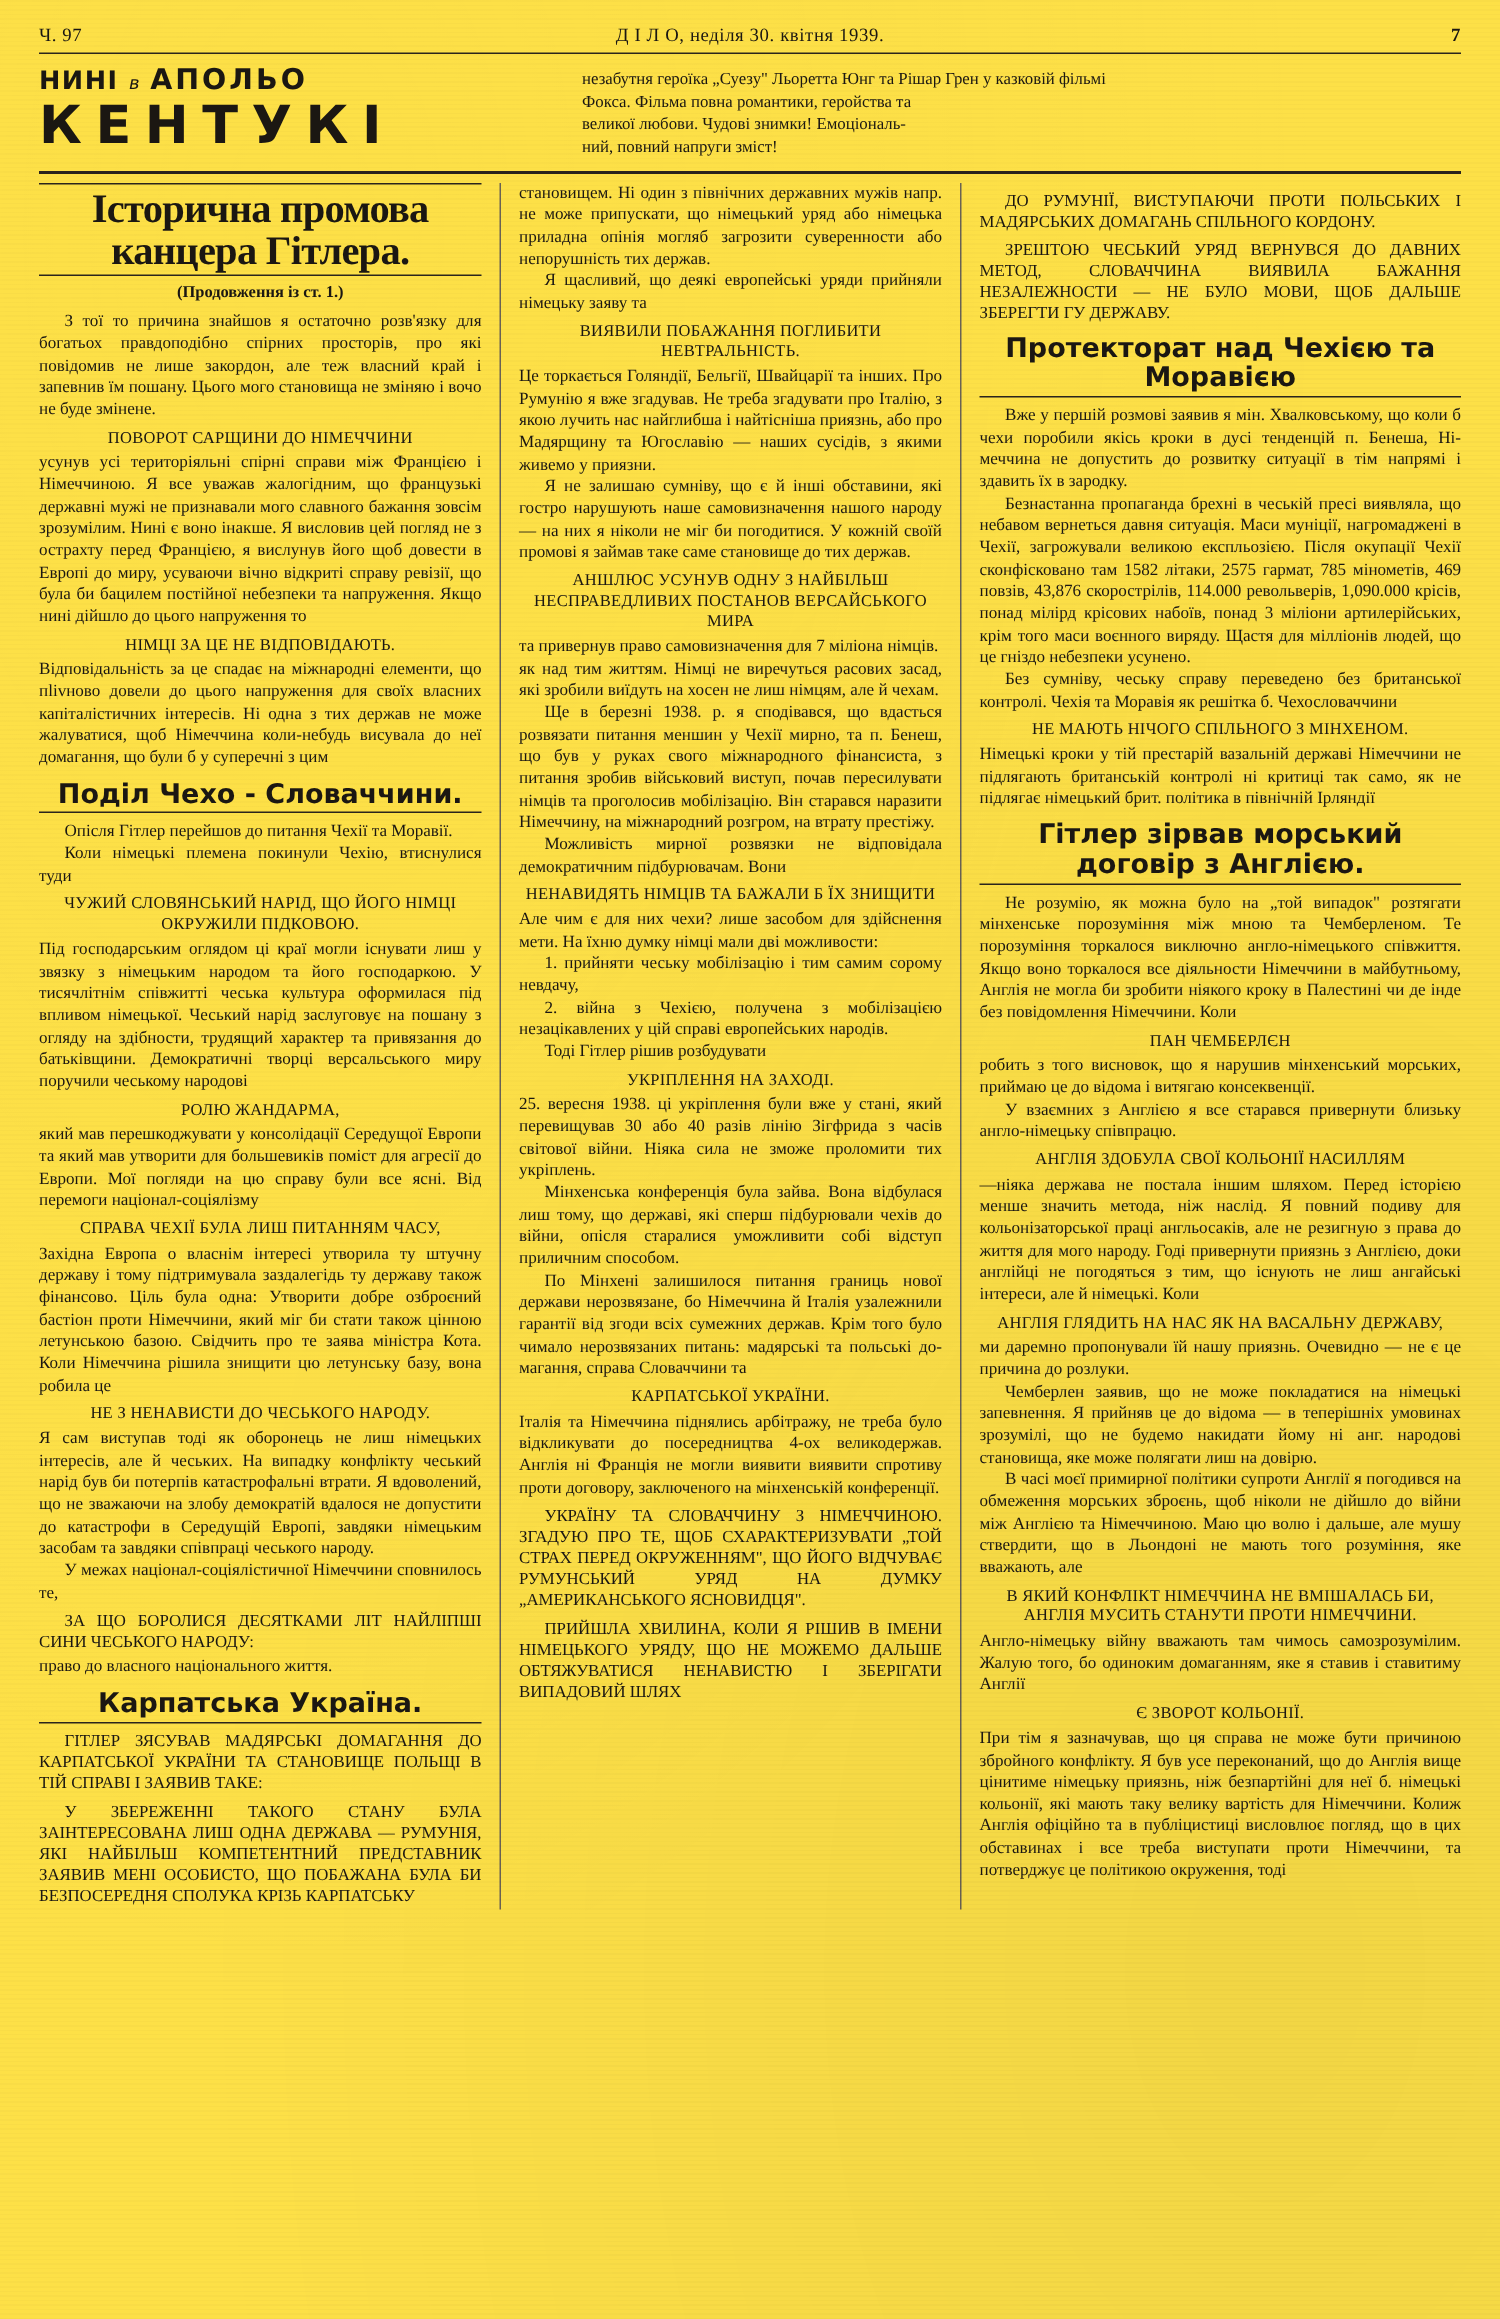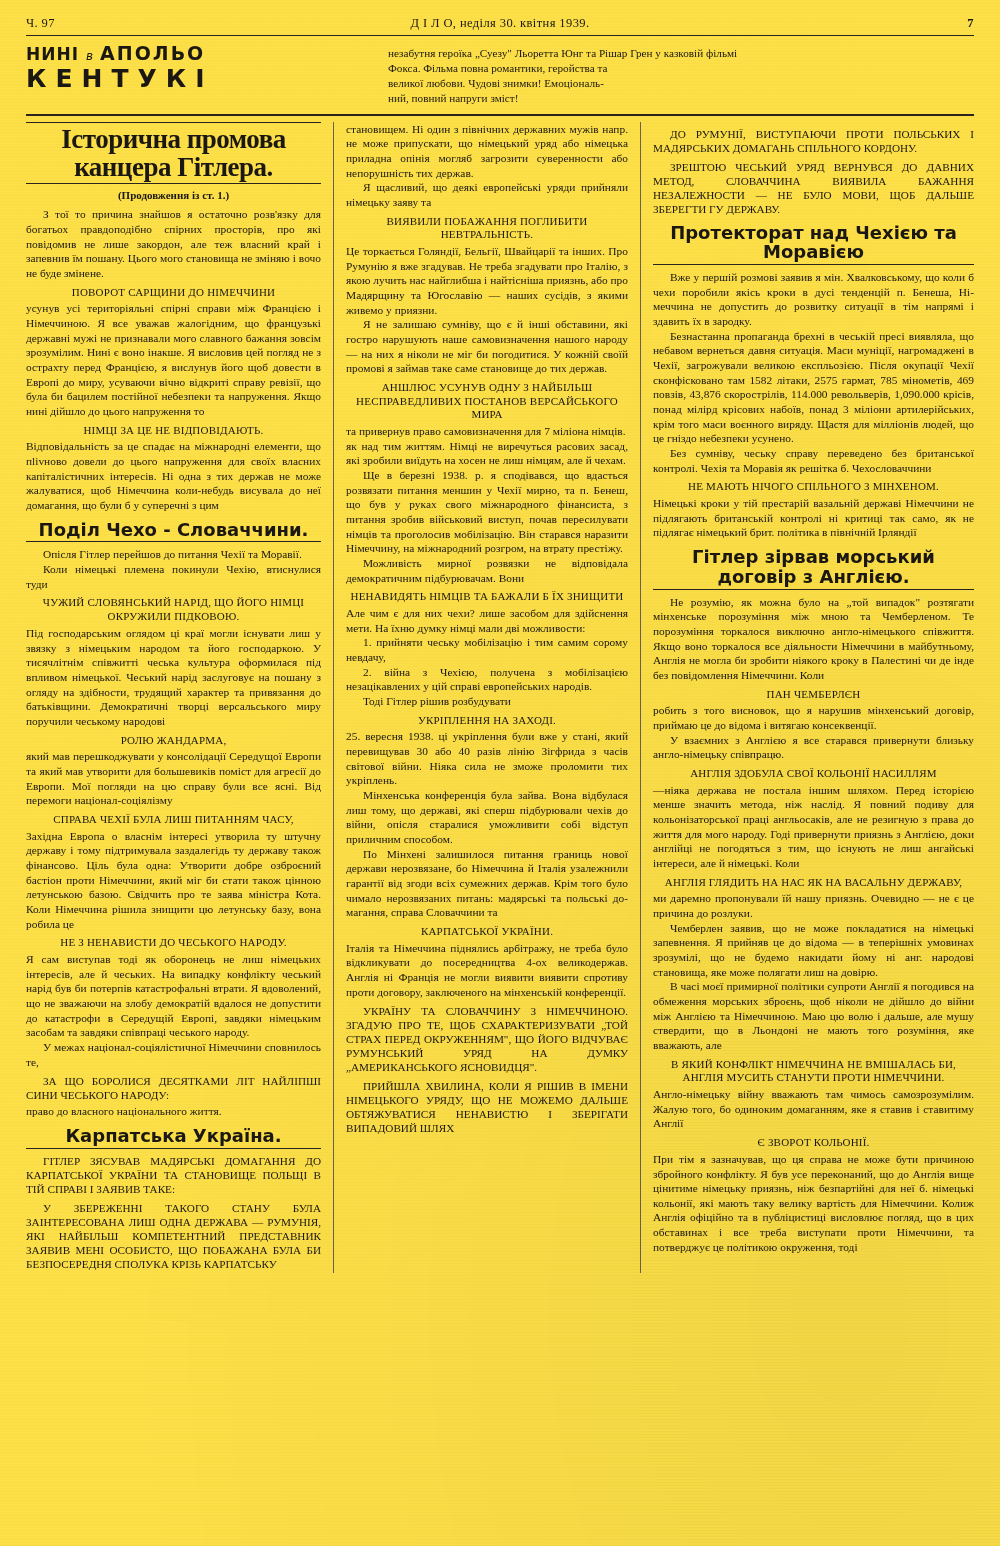--- a/index.html
+++ b/index.html
@@ -69,21 +69,21 @@
     font-size: 12px;
     font-style: italic;
   }
   .ad-nyni .w3 {
     font-size: 19px;
     font-weight: bold;
     letter-spacing: 2px;
   }
   .ad-title {
     font-family: "DejaVu Sans", sans-serif;
-    font-size: 25px;
+    font-size: 35px;
     font-weight: bold;
     letter-spacing: 9px;
     line-height: 1.05;
     margin-top: 2px;
   }
   .ad-right {
     flex: 1;
     font-size: 11.2px;
     line-height: 1.33;
     text-align: justify;
@@ -269,21 +269,21 @@
           <p class="t">Безнастанна пропаганда брехні в чеській пресі виявляла, що небавом вернеться давня ситуація. Маси муніції, нагромаджені в Че­хії, загрожували великою експльозією. Після окупації Чехії сконфісковано там 1582 літа­ки, 2575 гармат, 785 мінометів, 469 повзів, 43,876 скорострілів, 114.000 револьверів, 1,090.000 крісів, понад мілірд крісових на­боїв, понад 3 міліони артилерійських, крім того маси воєнного виряду. Щастя для мілліо­нів людей, що це гніздо небезпеки усунено.</p>
           <p class="t">Без сумніву, чеську справу переведено без британської контролі. Чехія та Моравія як решітка б. Чехословаччини</p>
           <p class="caps">НЕ МАЮТЬ НІЧОГО СПІЛЬНОГО З МІН­ХЕНОМ.</p>
           <p class="tn">Німецькі кроки у тій престарій вазальній дер­жаві Німеччини не підлягають британській контролі ні критиці так само, як не підлягає німецький брит. політика в північній Ірляндії</p>
           <div>
             <div class="sub-head">Гітлер зірвав морський договір з Англією.</div>
             <div class="sub-head-rule"></div>
           </div>
           <p class="t">Не розумію, як можна було на „той ви­падок" розтягати мінхенське порозуміння між мною та Чемберленом. Те порозуміння тор­калося виключно англо-німецького співжит­тя. Якщо воно торкалося все діяльности Ні­меччини в майбутньому, Англія не могла би зробити ніякого кроку в Палестині чи де інде без повідомлення Німеччини. Коли</p>
           <p class="caps">ПАН ЧЕМБЕРЛЄН</p>
-          <p class="tn">робить з того висновок, що я нарушив мінхен­ський договір, приймаю це до відома і витя­гаю консеквенції.</p>
+          <p class="tn">робить з того висновок, що я нарушив мінхен­ський морських, приймаю це до відома і витя­гаю консеквенції.</p>
           <p class="t">У взаємних з Англією я все старався привернути близьку англо-німецьку співпра­цю.</p>
           <p class="caps">АНГЛІЯ ЗДОБУЛА СВОЇ КОЛЬОНІЇ НА­СИЛЛЯМ</p>
           <p class="tn">—ніяка держава не постала іншим шляхом. Перед історією менше значить метода, ніж наслід. Я повний подиву для кольонізатор­ської праці англьосаків, але не резигную з права до життя для мого народу. Годі при­вернути приязнь з Англією, доки англійці не погодяться з тим, що існують не лиш ан­гайські інтереси, але й німецькі. Коли</p>
           <p class="caps">АНГЛІЯ ГЛЯДИТЬ НА НАС ЯК НА ВА­САЛЬНУ ДЕРЖАВУ,</p>
           <p class="tn">ми даремно пропонували їй нашу приязнь. Очевидно — не є це причина до розлуки.</p>
           <p class="t">Чемберлен заявив, що не може поклада­тися на німецькі запевнення. Я прийняв це до відома — в теперішніх умовинах зрозумілі, що не будемо накидати йому ні анг. народові становища, яке може полягати лиш на до­вірю.</p>
           <p class="t">В часі моєї примирної політики супроти Англії я погодився на обмеження морських зброєнь, щоб ніколи не дійшло до війни між Англією та Німеччиною. Маю цю волю і даль­ше, але мушу ствердити, що в Льондоні не мають того розуміння, яке вважають, але</p>
           <p class="caps">В ЯКИЙ КОНФЛІКТ НІМЕЧЧИНА НЕ ВМІШАЛАСЬ БИ, АНГЛІЯ МУСИТЬ СТА­НУТИ ПРОТИ НІМЕЧЧИНИ.</p>
           <p class="tn">Англо-німецьку війну вважають там чимось самозрозумілим. Жалую того, бо одиноким домаганням, яке я ставив і ставитиму Англії</p>
           <p class="caps">Є ЗВОРОТ КОЛЬОНІЇ.</p>

